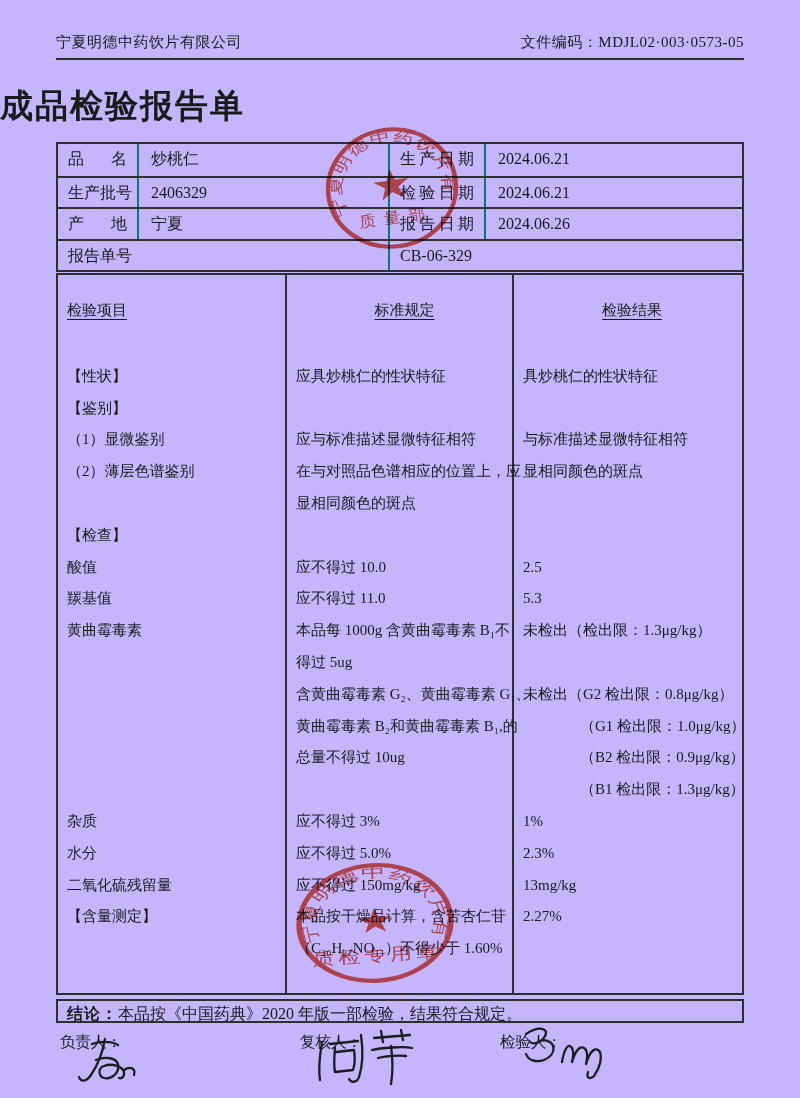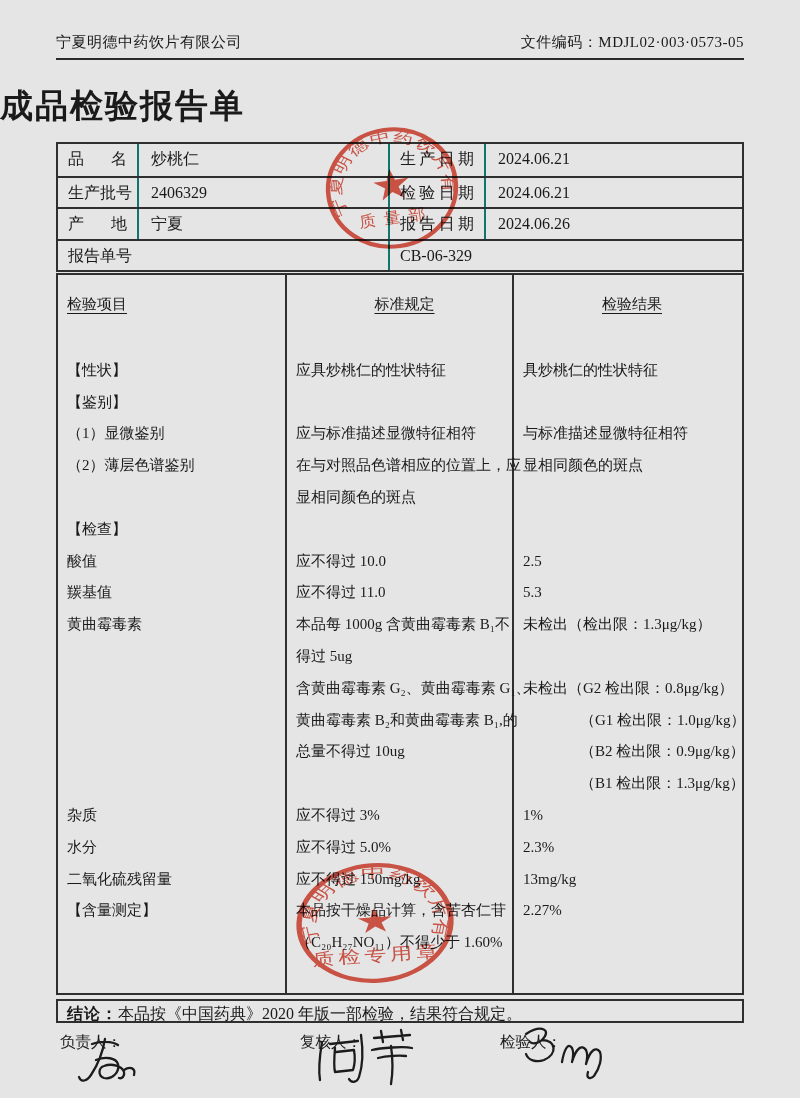--- a/index.html
+++ b/index.html
@@ -1,18 +1,18 @@
 <!DOCTYPE html>
 <html><head>
 <meta charset="utf-8">
 <style>
   * { margin:0; padding:0; box-sizing:border-box; }
   html,body { background:#ffffff; }
   body { width:800px; height:1098px; font-family:"Liberation Serif","DejaVu Serif",serif; color:#1a1a1a; }
-  .page { position:relative; width:800px; height:1098px; overflow:hidden; background:#e5e5e5; }
+  .page { position:relative; width:800px; height:1098px; overflow:hidden; background:#c4b5fd; }
 
   
   .doc-header { position:absolute; left:56px; width:688px; top:33px; display:flex; justify-content:space-between; font-size:15px; letter-spacing:0.5px; }
   .header-rule { position:absolute; left:56px; width:688px; top:58px; border-top:2px solid #2b2b2b; }
 
   .title { position:absolute; left:0; top:84px; width:100%; text-align:left; font-size:33px; font-weight:bold; letter-spacing:2px; }
 
   
   .info-table { position:absolute; left:56px; top:142px; width:688px; border:2px solid #2f2f2f; background:transparent; }
   .info-row { display:grid; grid-template-columns:79px 251px 96px 258px; height:31.5px; }
@@ -20,21 +20,21 @@
   .info-row.last { grid-template-columns:330px 354px; }
   .icell { font-size:16px; line-height:29px; padding:0 10px; overflow:hidden; white-space:nowrap; }
   .icell.bl { border-left:2px solid #0f766e; }
   .icell.lbl { text-align:justify; text-align-last:justify; }
   .icell.val { padding-left:12px; }
 
   
   .main-table { position:absolute; left:56px; top:273px; width:688px; height:722px; border:2px solid #2f2f2f; }
   .vline { position:absolute; top:0; bottom:0; border-left:2px solid #2f2f2f; }
   .v1 { left:227px; } .v2 { left:454px; }
-  .tlines { position:absolute; left:0; right:0; top:14px; }
+  .tlines { position:absolute; left:0; right:0; top:20px; }
   .tline { display:grid; grid-template-columns:229px 227px 228px; height:31.8px; }
   .tline.hdr { height:34px; }
   .tcell { font-size:15px; line-height:31.8px; padding-left:9px; white-space:nowrap; overflow:visible; }
   .tcell.center { text-align:center; padding-left:8px; }
   .tcell.indent { padding-left:66px; }
   .u { text-decoration:underline; text-underline-offset:4px; }
 
   
   .conclusion { position:absolute; left:56px; top:999px; width:688px; height:24px; border:2px solid #2f2f2f; font-size:16px; line-height:25px; padding-left:9px; white-space:nowrap; }
   .conclusion b { letter-spacing:1px; }

